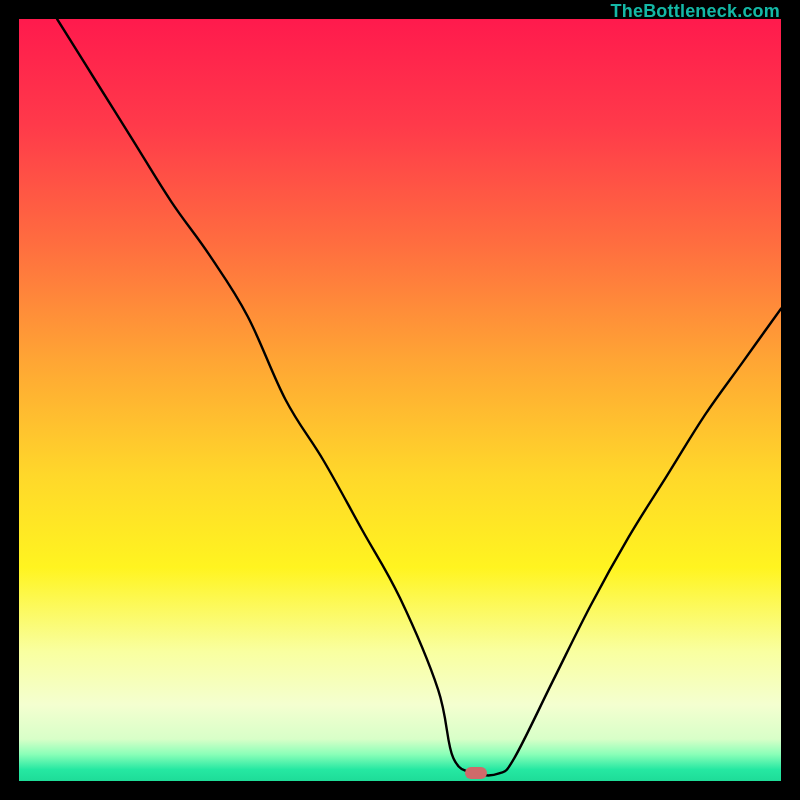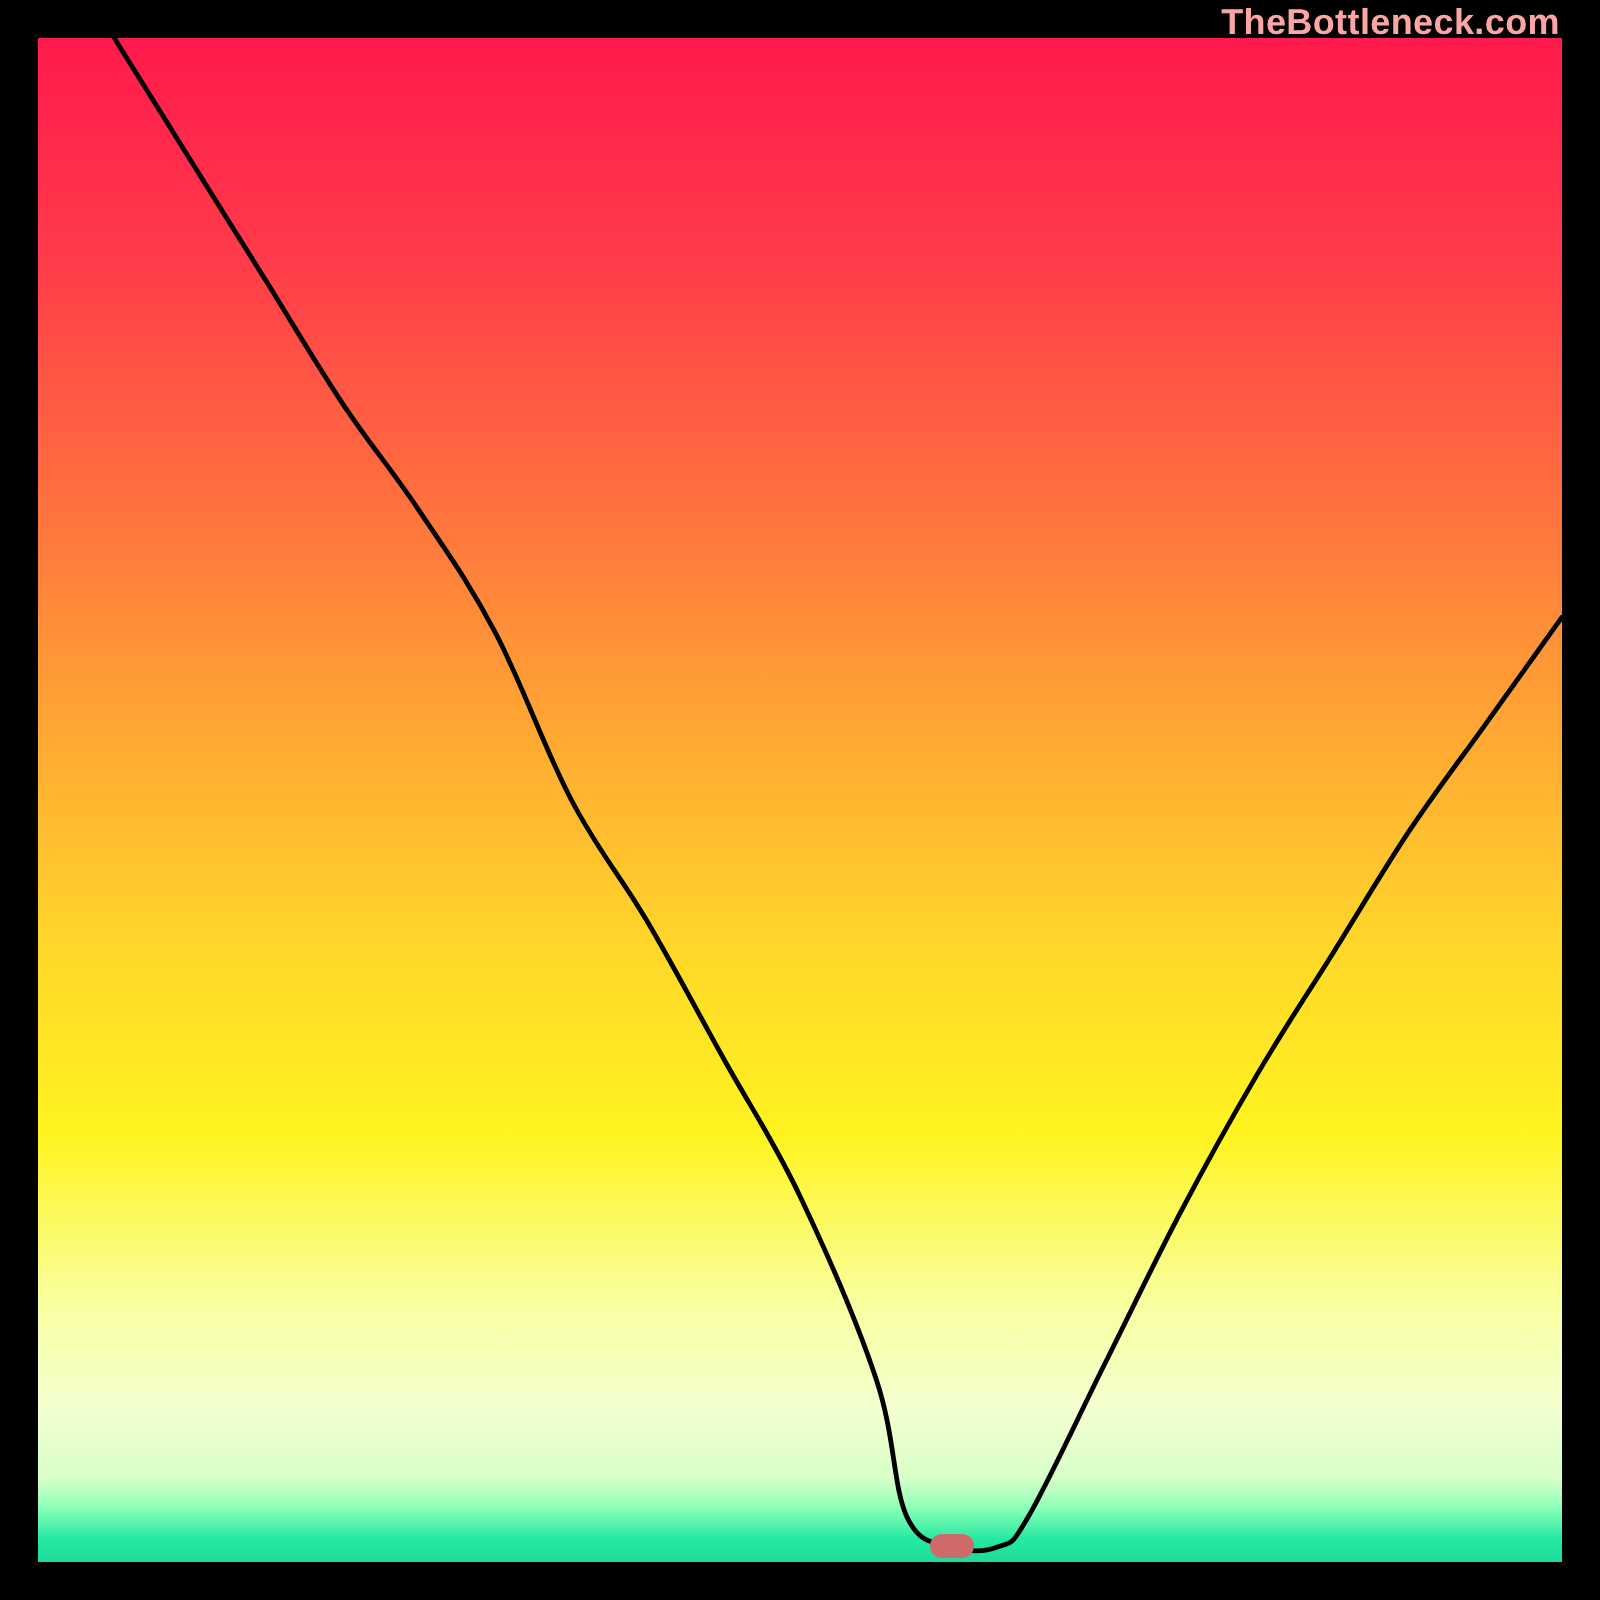--- a/index.html
+++ b/index.html
@@ -31,21 +31,21 @@
     position: absolute;
     inset: 0;
   }
   .watermark {
     position: absolute;
     top: 1px;
     right: 20px;
     font-family: Arial, Helvetica, sans-serif;
     font-size: 18px;
     font-weight: 600;
-    color: #fca5a5;
+    color: #14b8a6;
     letter-spacing: 0.2px;
   }
   .marker {
     position: absolute;
     width: 22px;
     height: 12px;
     border-radius: 6px;
     background: #cf6a6a;
     transform: translate(-50%, -50%);
   }

